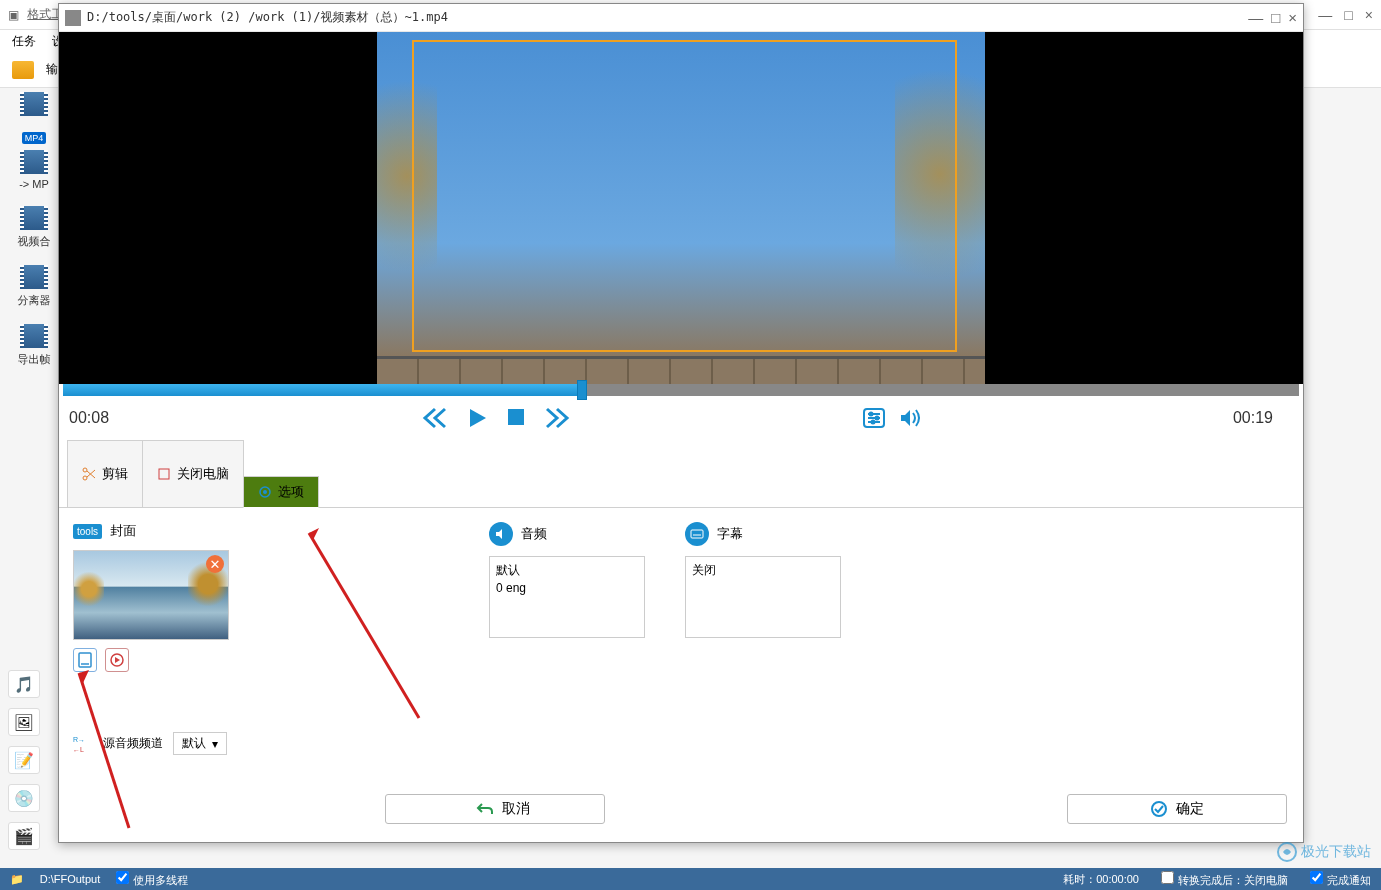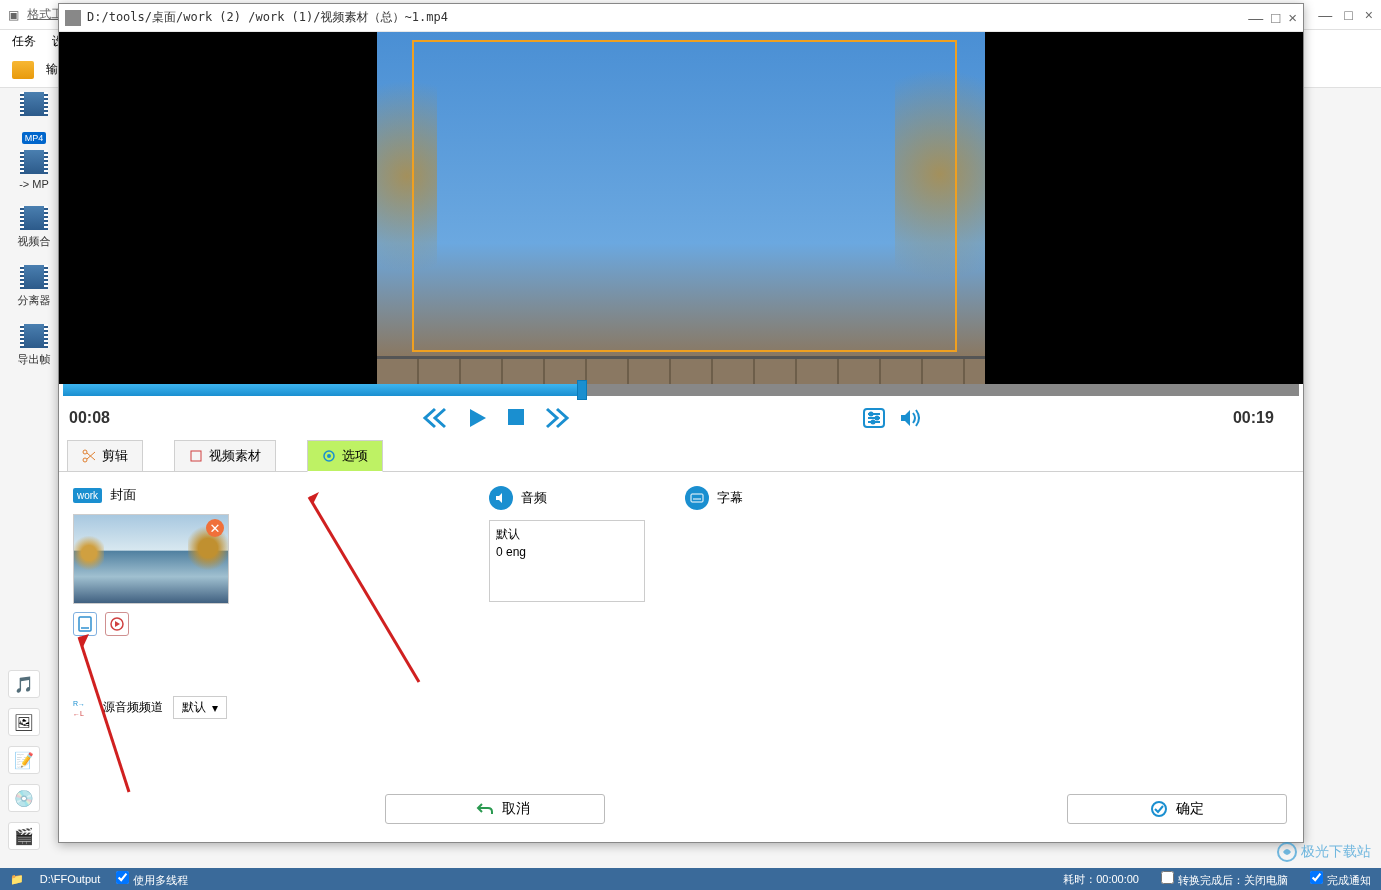--- a/index.html
+++ b/index.html
@@ -38,30 +38,30 @@
     .tree-left { position: absolute; left: 0; top: 40px; width: 60px; height: 260px; }
     .tree-right { position: absolute; right: 0; top: 30px; width: 90px; height: 280px; }
     .tree-left::before, .tree-right::before { content: ''; position: absolute; width: 100%; height: 100%; background: radial-gradient(circle at 50% 40%, rgba(180,140,60,0.8) 0%, transparent 60%); }
     .wall { position: absolute; bottom: 0; left: 0; right: 0; height: 28px; background: repeating-linear-gradient(90deg, #8a7862 0 40px, #6d5e4a 40px 42px); border-top: 3px solid #555; }
     .crop-rect { position: absolute; left: 35px; top: 8px; width: 545px; height: 312px; border: 2px solid #f0a020; }
     
     .progress-bar { height: 12px; background: #888; position: relative; margin: 0 4px; }
     .progress-fill { position: absolute; left: 0; top: 0; bottom: 0; width: 42%; background: linear-gradient(#3db5f0, #1a8fd0); }
     .progress-handle { position: absolute; left: 42%; top: -4px; width: 10px; height: 20px; background: #1a8fd0; border: 1px solid #0a7ab8; transform: translateX(-50%); }
     
-    .controls-row { height: 44px; display: flex; align-items: center; padding: 8px 10px; font-weight: bold; }
+    .controls-row { height: 44px; display: flex; align-items: center; padding: 8px 10px; }
     .time-display { font-size: 16px; color: #333; min-width: 60px; }
     .time-right { margin-left: auto; }
     .play-controls { display: flex; gap: 18px; margin: 0 auto; color: #1a8fd0; }
     .play-controls svg { cursor: pointer; }
     .right-tools { display: flex; gap: 12px; margin-right: 18px; color: #1a8fd0; }
     
-    .tabs { display: flex; border-bottom: 1px solid #d0d0d0; padding-left: 8px; gap: 32px; }
+    .tabs { display: flex; border-bottom: 1px solid #d0d0d0; padding-left: 8px; }
     .tab { padding: 6px 14px; border: 1px solid #d0d0d0; border-bottom: none; background: #f5f5f5; font-size: 13px; display: flex; align-items: center; gap: 6px; cursor: pointer; margin-right: -1px; }
-    .tab.active { background: #bef264; border-bottom: 1px solid #fff; margin-bottom: -1px; }
+    .tab.active { background: #4d7c0f; border-bottom: 1px solid #fff; margin-bottom: -1px; margin-top: 36px; }
     .tab-icon { width: 14px; height: 14px; }
     
     .options-body { flex: 1; padding: 14px; display: flex; gap: 40px; position: relative; }
     .section { display: flex; flex-direction: column; }
     .section-header { display: flex; align-items: center; gap: 8px; font-size: 13px; margin-bottom: 10px; }
     .section-icon { width: 24px; height: 24px; border-radius: 50%; background: #1a8fd0; display: flex; align-items: center; justify-content: center; color: #fff; }
     .cover-badge { font-size: 10px; background: #1a8fd0; color: #fff; padding: 2px 4px; border-radius: 2px; }
     
     .cover-thumb { width: 156px; height: 90px; background: linear-gradient(to bottom, #a8c8e0 0%, #d8e8f0 40%, #5080a0 41%, #a0c0d0 70%, #406080 100%); position: relative; border: 1px solid #ccc; }
     .cover-thumb .trees-l { position: absolute; left: 0; bottom: 30px; width: 30px; height: 40px; background: radial-gradient(circle, #d0a040 30%, transparent 70%); }
@@ -225,36 +225,36 @@
           <circle cx="3" cy="11" r="2" fill="none" stroke="#e08030"></circle>
           <line x1="5" y1="4" x2="13" y2="11" stroke="#e08030"></line>
           <line x1="5" y1="10" x2="13" y2="3" stroke="#e08030"></line>
         </svg>
       <span>剪辑</span>
     </div>
     <div class="tab">
       <svg class="tab-icon" viewBox="0 0 14 14">
           <rect x="2" y="2" width="10" height="10" fill="none" stroke="#d04040"></rect>
         </svg>
-      <span>视频素材</span>
+      <span>关闭电脑</span>
     </div>
     <div class="tab active">
       <svg class="tab-icon" viewBox="0 0 14 14">
           <circle cx="7" cy="7" r="5" fill="none" stroke="#1a8fd0" stroke-width="1.5"></circle>
           <circle cx="7" cy="7" r="2" fill="#1a8fd0"></circle>
         </svg>
       <span>选项</span>
     </div>
   </div>
 
   <div class="options-body">
 
     <div class="section">
       <div class="section-header">
-        <span class="cover-badge">work</span>
+        <span class="cover-badge">tools</span>
         <span>封面</span>
       </div>
       <div class="cover-thumb">
         <div class="trees-l"></div>
           <div class="trees-r"></div>
         <div class="remove-btn">✕</div>
       </div>
       <div class="thumb-actions">
         <div class="icon-btn blue">
           <svg width="16" height="16" viewBox="0 0 16 16" fill="none" stroke="#3090d0" stroke-width="1.5">
@@ -301,20 +301,23 @@
     <div class="section">
       <div class="section-header">
         <div class="section-icon">
           <svg width="14" height="14" viewBox="0 0 14 14" fill="#fff">
               <rect x="1" y="3" width="12" height="8" rx="1" fill="none" stroke="#fff"></rect>
               <line x1="3" y1="8" x2="11" y2="8" stroke="#fff"></line>
             </svg>
         </div>
         <span>字幕</span>
       </div>
+      <div class="list-box">
+        <div>关闭</div>
+      </div>
     </div>
 
     <svg class="red-arrow" style="left:240px; top:0px" width="140" height="220">
       <line x1="10" y1="25" x2="120" y2="210" stroke="#d02020" stroke-width="3"></line>
       <polygon points="10,25 20,20 14,32" fill="#d02020"></polygon>
     </svg>
     <svg class="red-arrow" style="left:10px; top:150px" width="120" height="180">
       <line x1="10" y1="15" x2="60" y2="170" stroke="#d02020" stroke-width="3"></line>
       <polygon points="10,15 20,12 14,25" fill="#d02020"></polygon>
     </svg>

